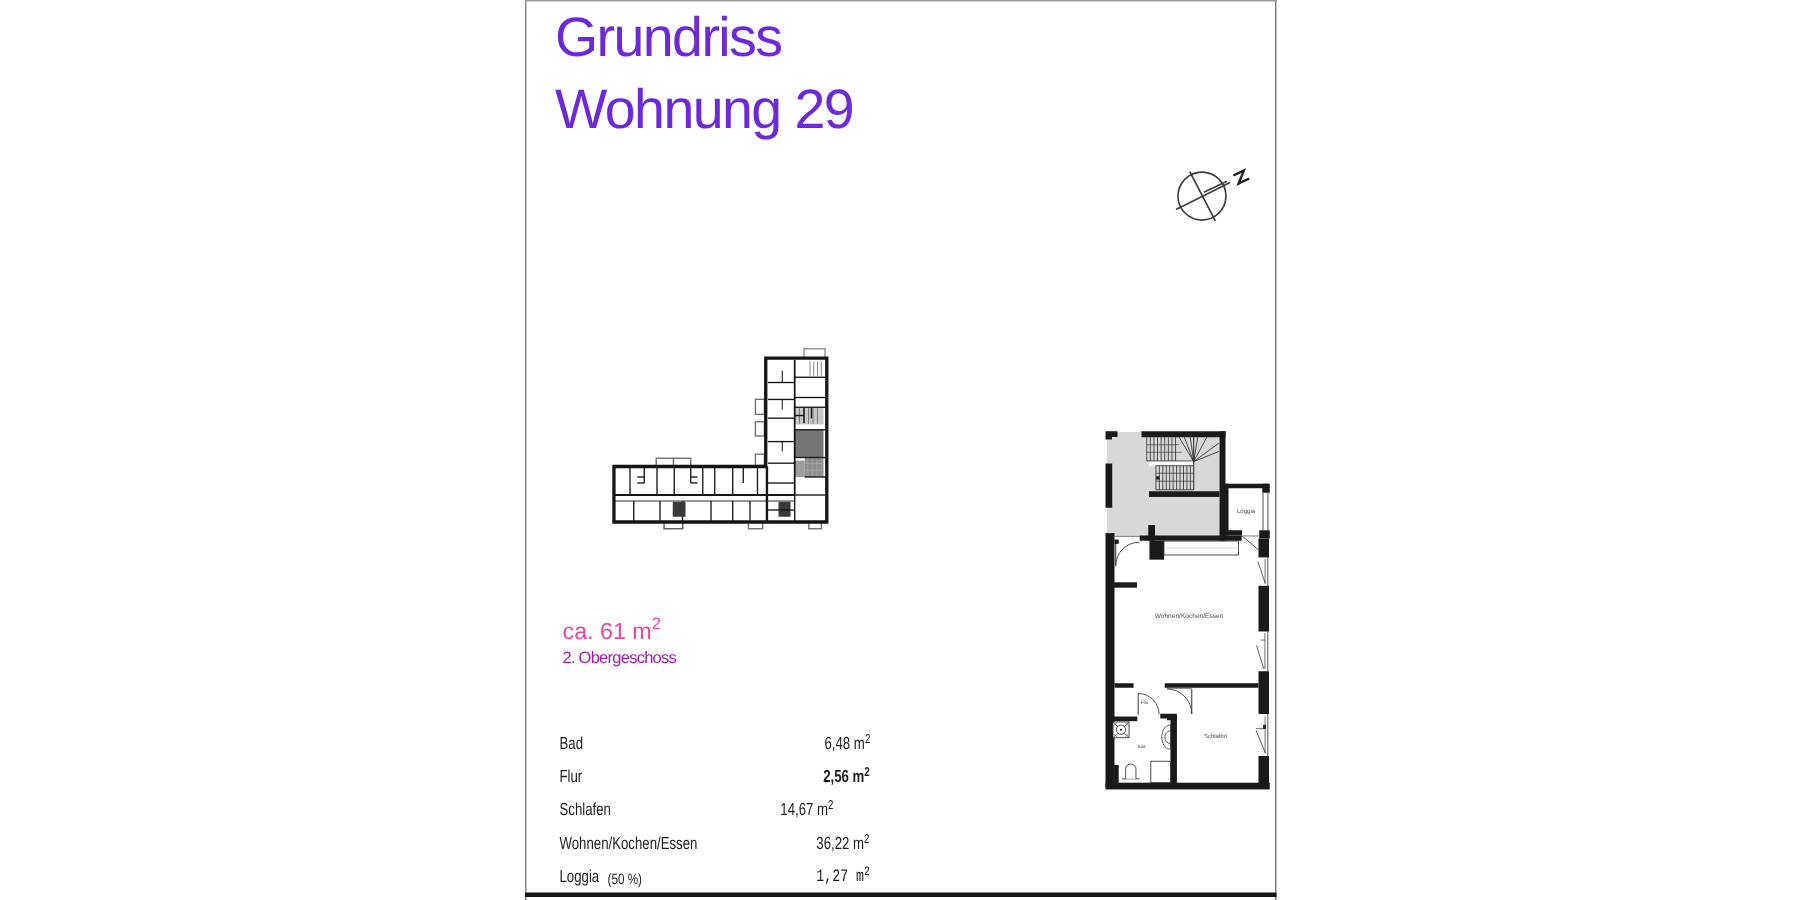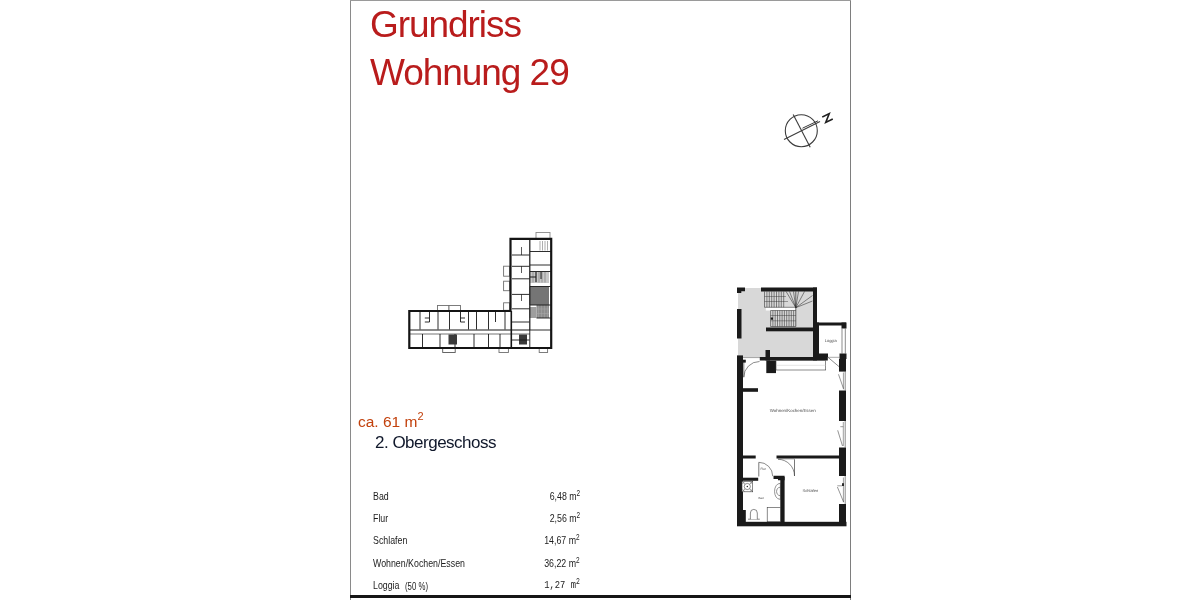--- a/index.html
+++ b/index.html
@@ -12,32 +12,32 @@
 <div class="abs" style="left:350px;top:0;width:500px;height:600px;background:#fff;"></div>
 
 <div class="abs" style="left:350px;top:0;width:1px;height:600px;background:#8a8a8a;"></div>
 
 <div class="abs" style="left:850px;top:0;width:1px;height:600px;background:#7e7e7e;"></div>
 
 <div class="abs" style="left:350px;top:0;width:501px;height:1px;background:#9a9a9a;"></div>
 
 <div class="abs" style="left:350px;top:595px;width:501px;height:3px;background:#161616;"></div>
 
-<div class="abs" style="left:370px;top:1px;width:320px;font-size:37px;line-height:48px;color:#b91c1c;letter-spacing:-1.05px;">Grundriss<br>Wohnung&nbsp;29</div>
-
-<div class="abs" style="left:358px;top:412.5px;font-size:15.5px;color:#c2410c;">ca. 61&nbsp;m<span style="font-size:11px;position:relative;top:-7px;">2</span></div>
-
-<div class="abs" style="left:375px;top:432.5px;font-size:17px;letter-spacing:-0.5px;color:#0f172a;">2. Obergeschoss</div>
+<div class="abs" style="left:370px;top:1px;width:320px;font-size:37px;line-height:48px;color:#6d28d9;letter-spacing:-1.05px;">Grundriss<br>Wohnung&nbsp;29</div>
+
+<div class="abs" style="left:375px;top:412.5px;font-size:15.5px;color:#ec4899;">ca. 61&nbsp;m<span style="font-size:11px;position:relative;top:-7px;">2</span></div>
+
+<div class="abs" style="left:375px;top:432.5px;font-size:11px;letter-spacing:-0.5px;color:#a21caf;">2. Obergeschoss</div>
 
 <div class="abs lbl" style="left:373px;top:488.5px;">Bad</div>
 <div class="abs val" style="left:460px;top:488.5px;"><span>6,48 m<i>2</i></span></div>
 <div class="abs lbl" style="left:373px;top:511px;">Flur</div>
-<div class="abs val" style="left:460px;top:511px;"><span>2,56 m<i>2</i></span></div>
+<div class="abs val" style="left:460px;top:511px;font-weight:bold;"><span>2,56 m<i>2</i></span></div>
 <div class="abs lbl" style="left:373px;top:533.4px;">Schlafen</div>
-<div class="abs val" style="left:460px;top:533.4px;"><span>14,67 m<i>2</i></span></div>
+<div class="abs val" style="left:436px;top:533.4px;"><span>14,67 m<i>2</i></span></div>
 <div class="abs lbl" style="left:373px;top:555.8px;">Wohnen/Kochen/Essen</div>
 <div class="abs val" style="left:460px;top:555.8px;text-decoration:underline;"><span>36,22 m<i>2</i></span></div>
 <div class="abs lbl" style="left:373px;top:578.2px;">Loggia</div>
 <div class="abs" style="left:404.5px;top:580.5px;font-size:10px;color:#1c1c1c;transform:scaleX(0.78);transform-origin:0 0;">(50&nbsp;%)</div>
 <div class="abs val" style="left:460px;top:578.2px;font-family:Liberation Mono, monospace;"><span>1,27 m<i>2</i></span></div>
 <style>
 .lbl{font-size:11.6px;color:#1c1c1c;transform:scaleX(0.76);transform-origin:0 0;white-space:nowrap;}
 .val{width:120px;font-size:11.6px;color:#1c1c1c;text-align:right;}
 .val span{display:inline-block;transform:scaleX(0.76);transform-origin:100% 0;white-space:nowrap;}
 .val i{font-style:normal;font-size:8.5px;position:relative;top:-4px;}

